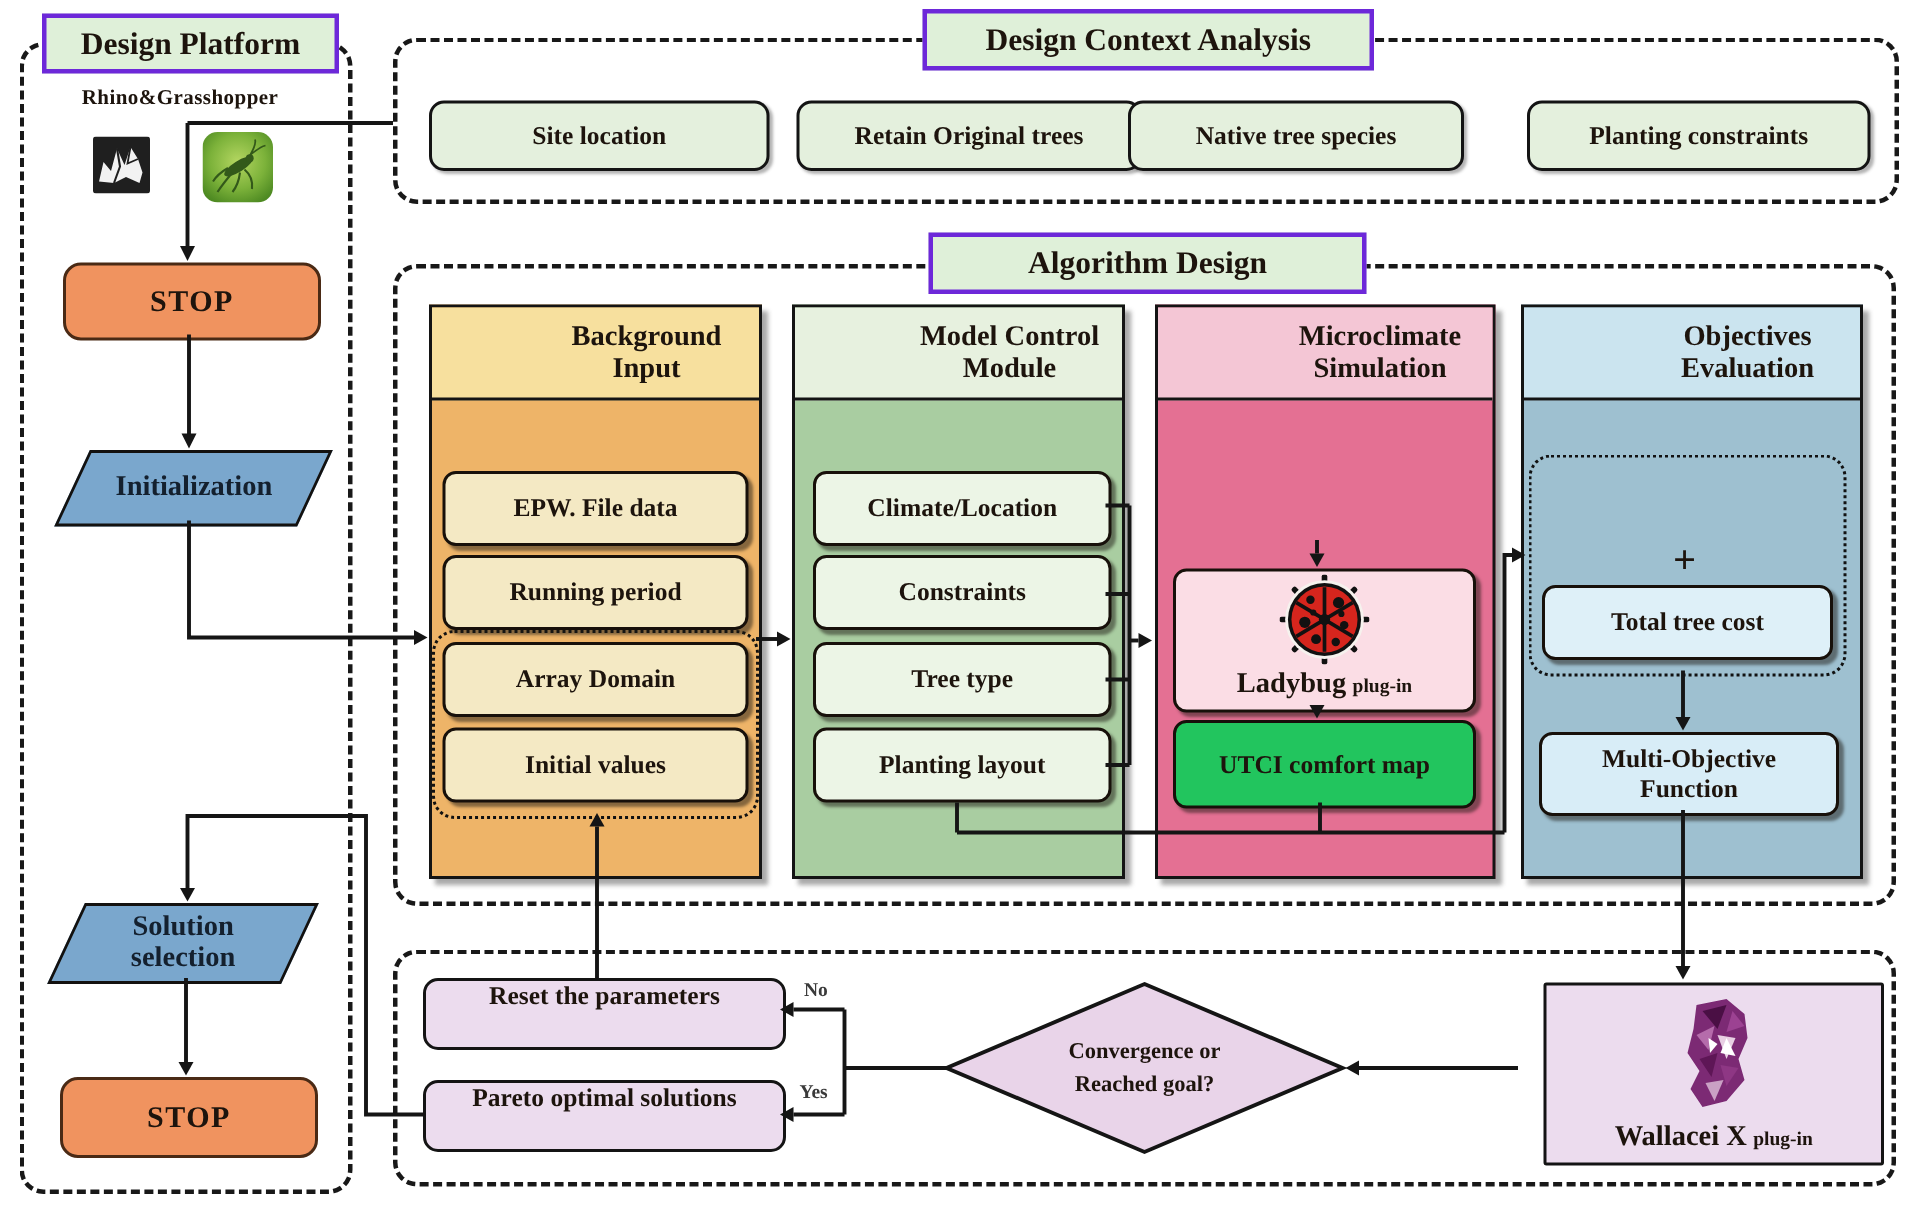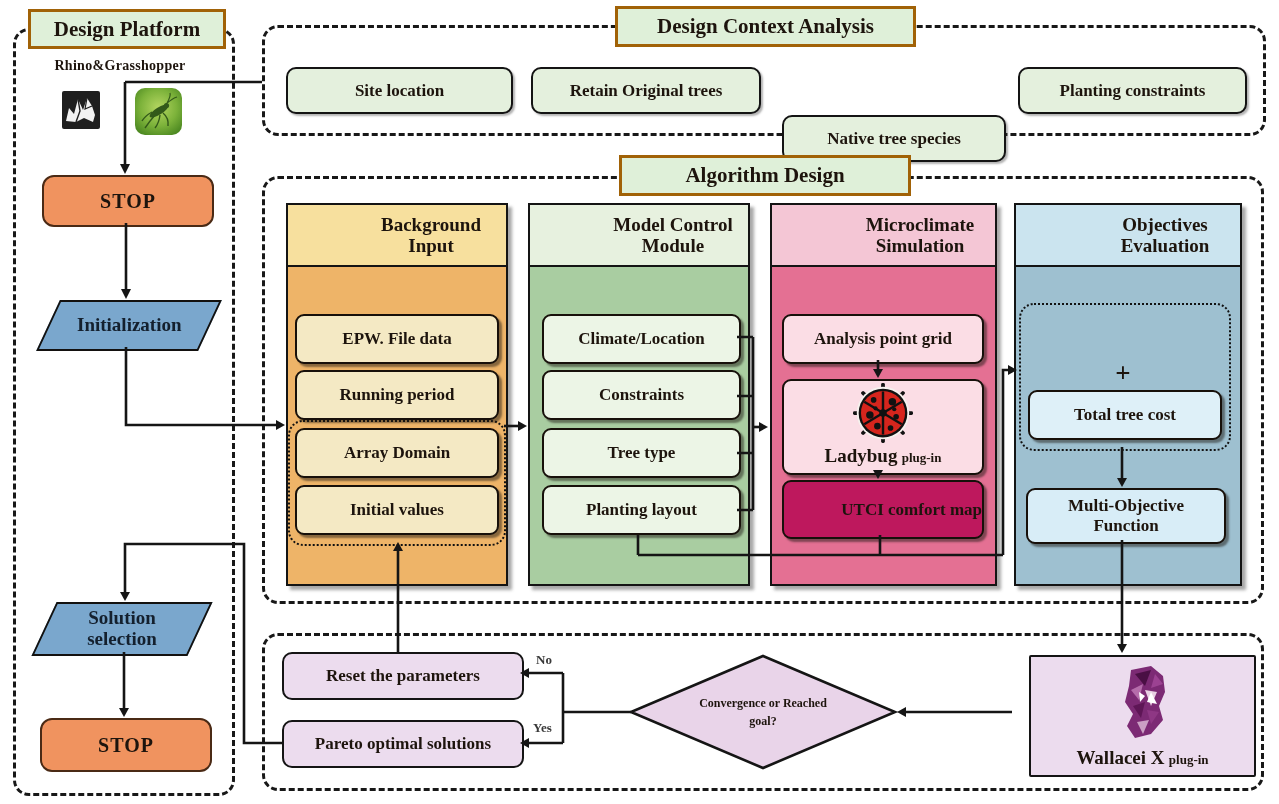--- a/index.html
+++ b/index.html
@@ -1,41 +1,41 @@
 <!DOCTYPE html>
 <html><head>
 <meta charset="utf-8">
 <style>
   html,body{margin:0;padding:0;background:#fff;}
   #canvas{position:relative;width:1279px;height:804px;background:#ffffff;overflow:hidden;
           font-family:"Liberation Serif","DejaVu Serif",serif;color:#1d140d;}
   .abs{position:absolute;}
   .dashed{position:absolute;border:3px dashed #181818;border-radius:16px;}
-  .title-box{position:absolute;background:#dff0d9;border:3px solid #a16207;display:flex;align-items:center;justify-content:center;
+  .title-box{position:absolute;background:#dff0d9;border:3px solid #6d28d9;display:flex;align-items:center;justify-content:center;
              font-weight:bold;font-size:21px;z-index:3;}
   .ctx-box{position:absolute;background:#e4f0dd;border:2.4px solid #141414;border-radius:10px;display:flex;align-items:center;justify-content:center;
            font-weight:bold;font-size:17px;box-shadow:2px 2px 2px rgba(40,40,40,.35);}
   .col{position:absolute;border:2.3px solid #141414;box-shadow:4px 4px 3px rgba(40,40,40,.40);z-index:1;}
   .col-header{position:absolute;left:0;top:0;right:0;height:60px;border-bottom:2.3px solid #141414;display:flex;align-items:center;justify-content:flex-end;
               font-weight:bold;font-size:19px;line-height:1.12;text-align:center;}
   .col-header span{display:block;max-width:150px;}
   .sub-box{position:absolute;border:2.3px solid #17100a;border-radius:9px;display:flex;align-items:center;justify-content:center;
            font-weight:bold;font-size:17px;box-shadow:3px 3px 2px rgba(30,25,20,.5);text-align:center;z-index:2;}
   .dotted-group{position:absolute;border:2.8px dotted #111;border-radius:15px;z-index:1;}
   .pill{position:absolute;background:#f0935f;border:2.6px solid #4a2a15;border-radius:12px;display:flex;align-items:center;justify-content:center;
         font-weight:bold;font-size:20px;letter-spacing:1px;z-index:2;}
   .para{position:absolute;background:#7aa7cd;border:2.5px solid #13110f;transform:skewX(-25deg);display:flex;align-items:center;justify-content:center;z-index:2;}
   .para .inner{transform:skewX(25deg);font-weight:bold;font-size:19px;line-height:1.1;text-align:center;color:#14202e;}
-  .ga-box{position:absolute;background:#ecdcee;border:2.6px solid #141414;border-radius:10px;display:flex;align-items:center;justify-content:center;
+  .ga-box{position:absolute;background:#ecdcee;border:2.6px solid #141414;border-radius:10px;display:flex;align-items:flex-start;justify-content:center;
           font-weight:bold;font-size:17px;z-index:2;}
   .small-label{position:absolute;font-weight:bold;font-size:13px;color:#3a3a3a;z-index:6;}
   .tools-label{position:absolute;left:30px;top:58px;width:180px;text-align:center;font-weight:bold;font-size:14px;letter-spacing:.3px;}
   #overlay{position:absolute;left:0;top:0;z-index:5;pointer-events:none;}
   .diamond-text{position:absolute;left:688px;top:664px;width:150px;height:96px;display:flex;align-items:center;justify-content:center;
-                text-align:center;font-weight:bold;font-size:12px;line-height:1.5;z-index:6;}
+                text-align:center;font-weight:bold;font-size:15px;line-height:1.5;z-index:6;}
   .plus{position:absolute;font-weight:bold;font-size:27px;text-align:center;z-index:2;line-height:1;}
   .plugin-big{font-size:19px;font-weight:bold;}
   .plugin-small{font-size:13px;font-weight:bold;}
   .lady-text{position:absolute;left:0;right:0;bottom:6px;text-align:center;}
 </style>
 </head>
 <body>
 
 <div id="canvas">
 
@@ -86,21 +86,21 @@
   <div class="dashed" style="left:262px;top:25px;width:998px;height:105px;"></div>
   <div class="title-box" style="left:615px;top:6px;width:295px;height:35px;">
     <span>Design Context Analysis</span>
   </div>
   <div class="ctx-box" style="left:286px;top:67px;width:223px;height:43px;">
     <span>Site location</span>
   </div>
   <div class="ctx-box" style="left:531px;top:67px;width:226px;height:43px;">
     <span>Retain Original trees</span>
   </div>
-  <div class="ctx-box" style="left:782px;top:67px;width:220px;height:43px;margin-top:48px;">
+  <div class="ctx-box" style="left:752px;top:67px;width:220px;height:43px;">
     <span>Native tree species</span>
   </div>
   <div class="ctx-box" style="left:1018px;top:67px;width:225px;height:43px;">
     <span>Planting constraints</span>
   </div>
 
   <div class="dashed" style="left:262px;top:176px;width:996px;height:422px;"></div>
   <div class="title-box" style="left:619px;top:155px;width:286px;height:35px;">
     <span>Algorithm Design</span>
   </div>
@@ -139,23 +139,20 @@
     <span>Tree type</span>
   </div>
   <div class="sub-box" style="left:542px;top:485px;width:195px;height:46px;background:#ecf5e6;">
     <span>Planting layout</span>
   </div>
 
   <div class="col" style="left:770px;top:203px;width:223px;height:379px;background:#e47093;">
     <div class="col-header" style="background:#f4c6d5;">
       <span>Microclimate Simulation</span>
     </div>
-  </div>
-  <div class="sub-box" style="left:782px;top:314px;width:198px;height:46px;background:#fbdde5;">
-    <span>Analysis point grid</span>
   </div>
   <div class="sub-box" style="left:782px;top:379px;width:198px;height:92px;background:#fbdde5;">
     <svg class="abs" style="left:69px;top:2px;" width="60" height="60" viewBox="0 0 64 64">
       <g fill="#111">
         <rect x="30" y="0" width="4" height="7" rx="1.5"></rect>
         <rect x="30" y="57" width="4" height="7" rx="1.5"></rect>
         <rect x="0" y="30" width="7" height="4" rx="1.5"></rect>
         <rect x="57" y="30" width="7" height="4" rx="1.5"></rect>
         <rect x="30" y="0" width="4" height="7" rx="1.5" transform="rotate(45 32 32)"></rect>
         <rect x="30" y="57" width="4" height="7" rx="1.5" transform="rotate(45 32 32)"></rect>
@@ -180,21 +177,21 @@
         <circle cx="40" cy="48" r="3"></circle>
         <circle cx="24" cy="27" r="2.2"></circle>
         <circle cx="44" cy="28" r="2.2"></circle>
       </g>
     </svg>
     <div class="lady-text">
       <span class="plugin-big">Ladybug</span>
       <span class="plugin-small">plug-in</span>
     </div>
   </div>
-  <div class="sub-box" style="left:782px;top:480px;width:198px;height:55px;background:#be185d;justify-content:flex-end;">
+  <div class="sub-box" style="left:782px;top:480px;width:198px;height:55px;background:#22c55e;">
     <span>UTCI comfort map</span>
   </div>
 
   <div class="col" style="left:1014px;top:203px;width:224px;height:379px;background:#9ec0d0;">
     <div class="col-header" style="background:#cbe4ef;">
       <span>Objectives Evaluation</span>
     </div>
   </div>
   <div class="dotted-group" style="left:1019px;top:303px;width:208px;height:144px;"></div>
   <div class="plus" style="left:1028px;top:360px;width:190px;">+</div>

